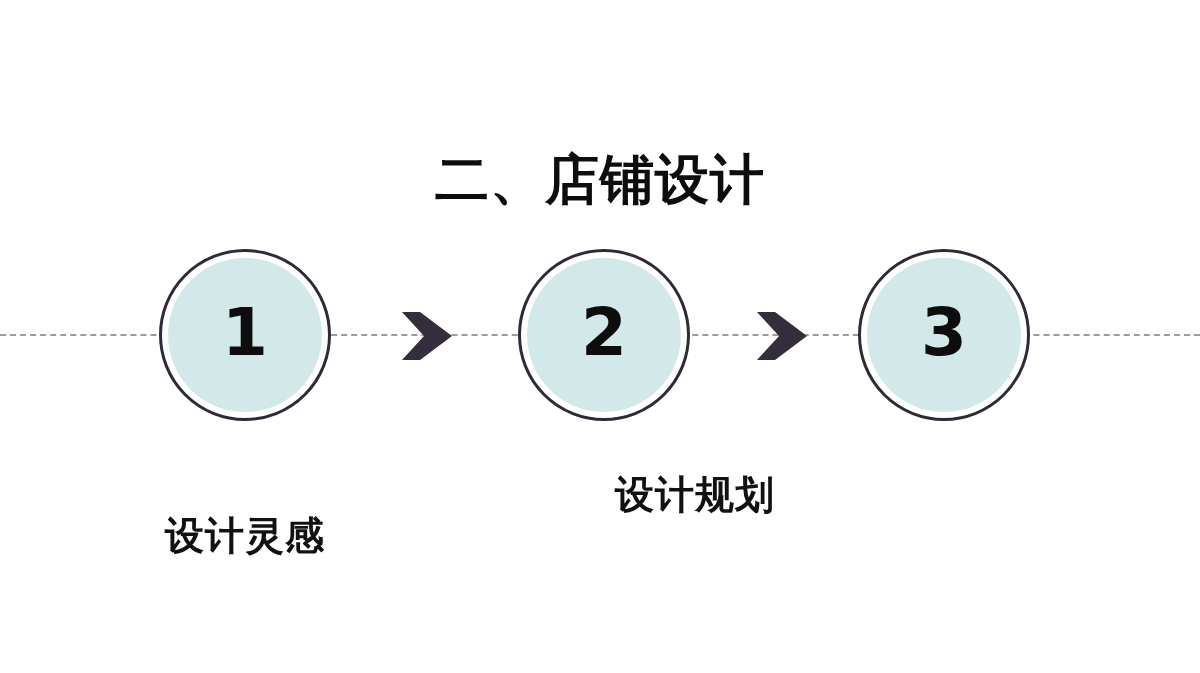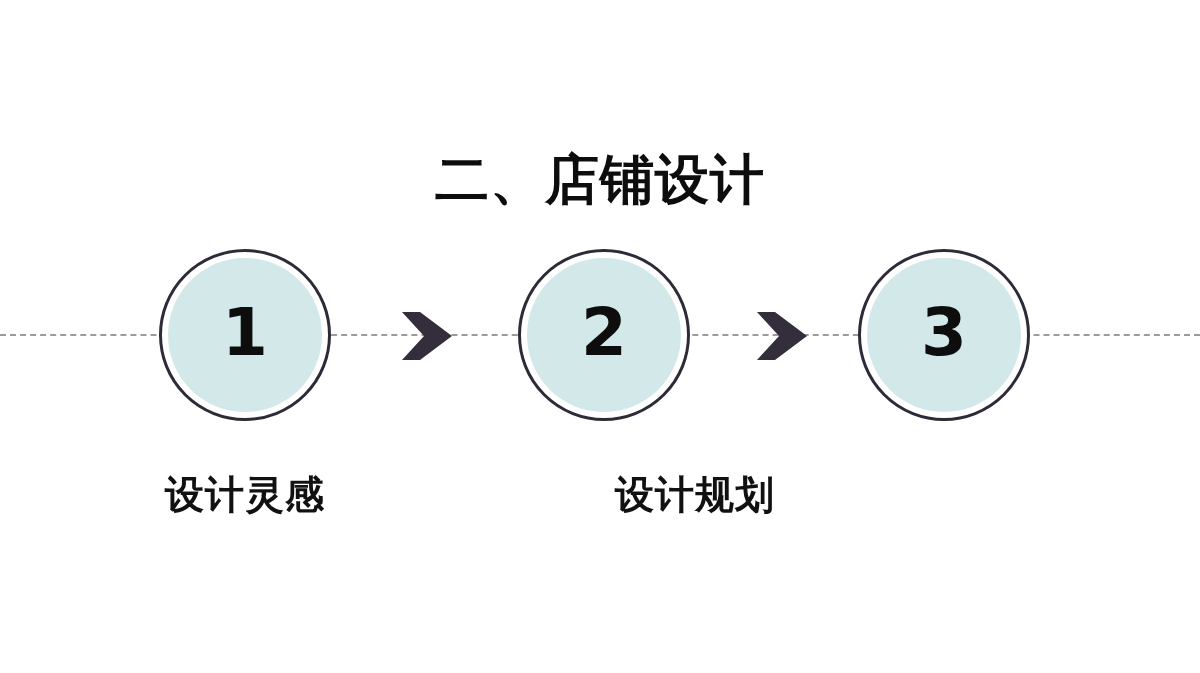--- a/index.html
+++ b/index.html
@@ -109,21 +109,21 @@
     top: 470px;
     width: 340px;
     text-align: center;
     font-size: 39px;
     line-height: 50px;
     font-weight: 700;
     color: #111111;
     letter-spacing: 1px;
     white-space: nowrap;
   }
-  .label-1 { left: 75px; }
+  .label-1 { left: 75px; margin-top: 41px; }
   .label-2 { left: 435px; text-align: right; }
   .label-3 { left: 774px; }
 
   
   .arrow {
     position: absolute;
     top: 308px;
     width: 52px;
     height: 56px;
   }

